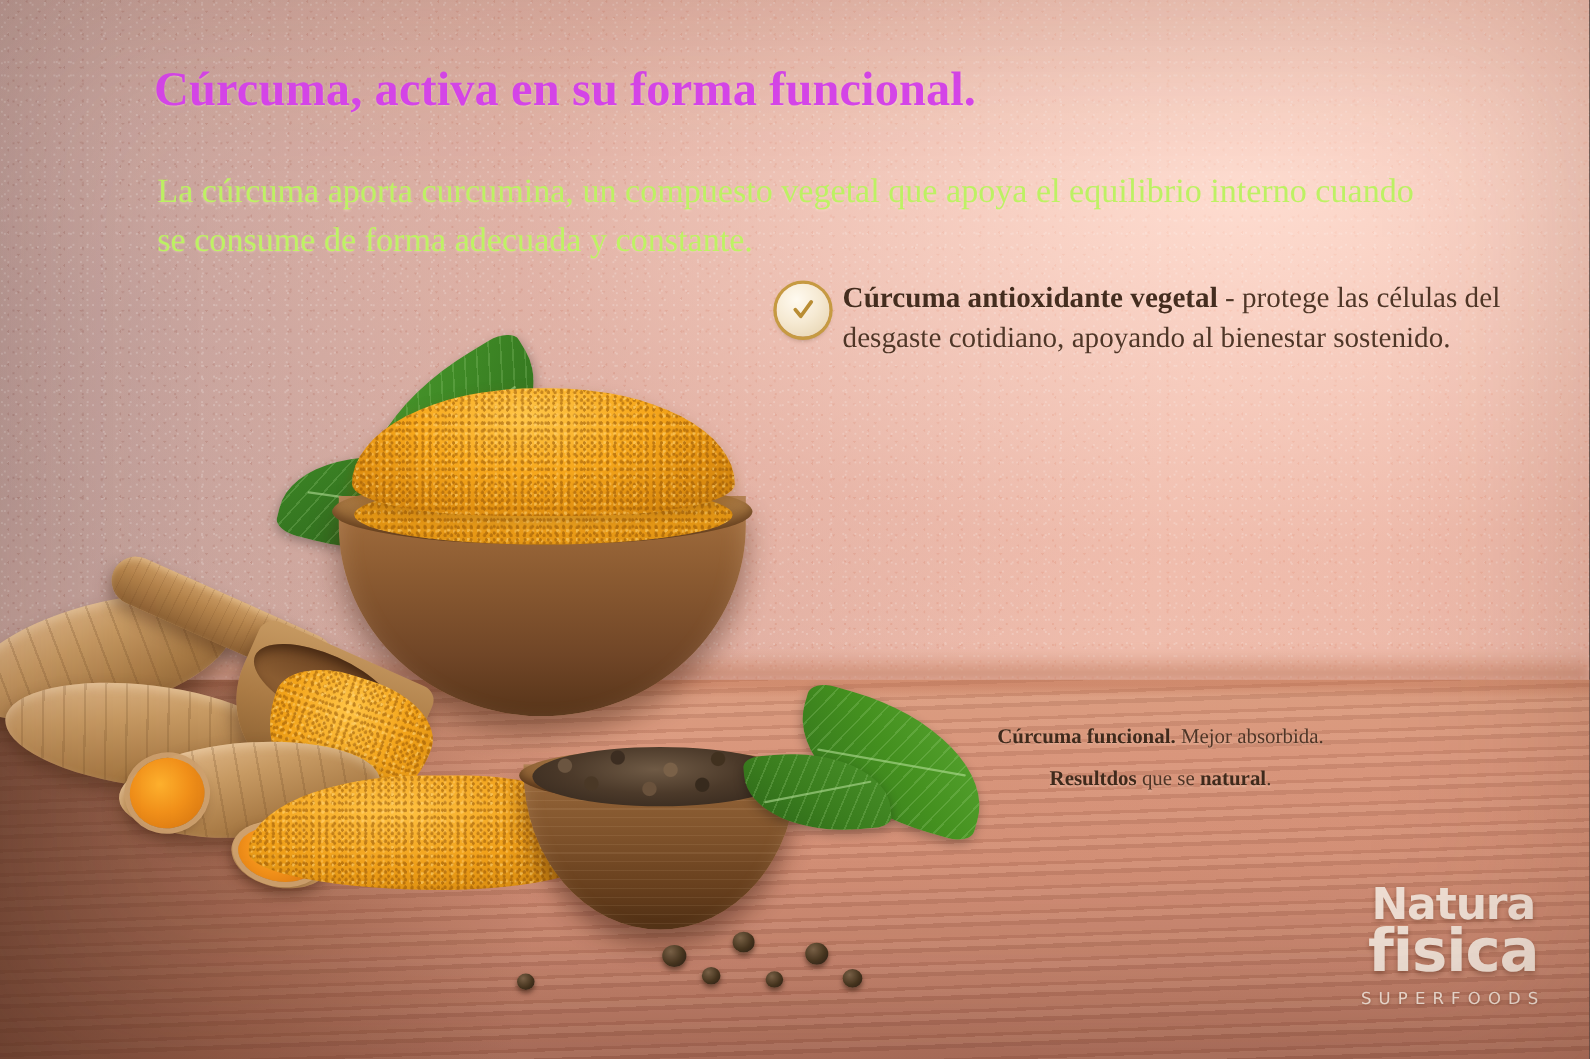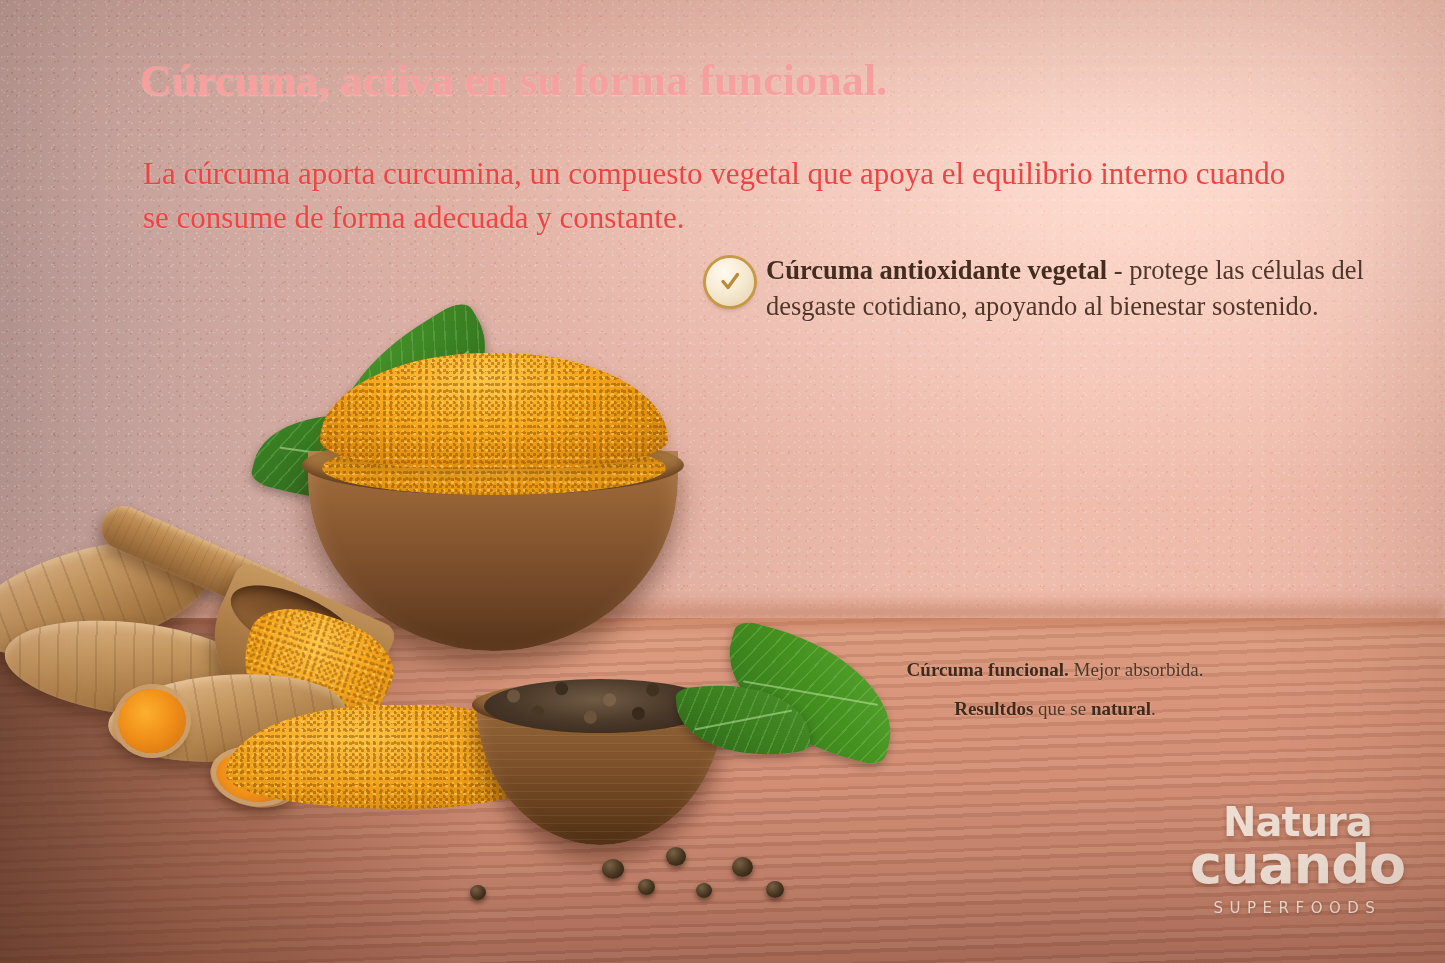--- a/index.html
+++ b/index.html
@@ -182,26 +182,26 @@
       radial-gradient(circle at 46% 68%, #6a523c 0 6px, transparent 7px),
       radial-gradient(circle at 66% 62%, #372a1d 0 6px, transparent 7px);
   }
   .pep-loose{position:absolute;border-radius:50%;
     background:radial-gradient(circle at 35% 30%, #7a6248 0%, #46351f 55%, #251b12 100%);
     box-shadow:0 3px 5px rgba(40,20,8,.55);}
 
   
   .title{
     position:absolute;left:140px;top:55px;
-    font-size:44px;font-weight:700;color:#fca5a5;letter-spacing:.1px;
+    font-size:44px;font-weight:700;color:#d946ef;letter-spacing:.1px;
     text-shadow:0 1px 2px rgba(255,226,212,.45);
   }
   .subtitle{
     position:absolute;left:143px;top:152px;width:1160px;
-    font-size:31px;line-height:44px;color:#ef4444;
+    font-size:31px;line-height:44px;color:#bef264;
     text-shadow:0 1px 2px rgba(255,226,212,.40);
   }
 
   .bullets{position:absolute;left:706px;top:252px;width:700px;}
   .bullet{position:relative;padding-left:60px;margin-bottom:22px;}
   .check-icon{
     position:absolute;left:0;top:6px;width:40px;height:40px;border-radius:50%;
     background:
       radial-gradient(circle at 38% 30%, #fffaf0 0%, #f6ead3 46%, #e4d0ab 100%);
     border:4px solid transparent;
@@ -314,18 +314,18 @@
 
   </div>
 
   <div class="tagline">
     <b>Cúrcuma funcional.</b><span> Mejor absorbida.</span><br>
     <b>Resultdos</b><span> que se </span><b>natural</b><span>.</span>
   </div>
 
   <div class="logo">
     <div class="logo-l1">Natura</div>
-    <div class="logo-l2">cuando</div>
+    <div class="logo-l2">fisica</div>
     <div class="logo-sub">SUPERFOODS</div>
   </div>
 
   <div class="vignette"></div>
 </div>
 
 </body></html>

